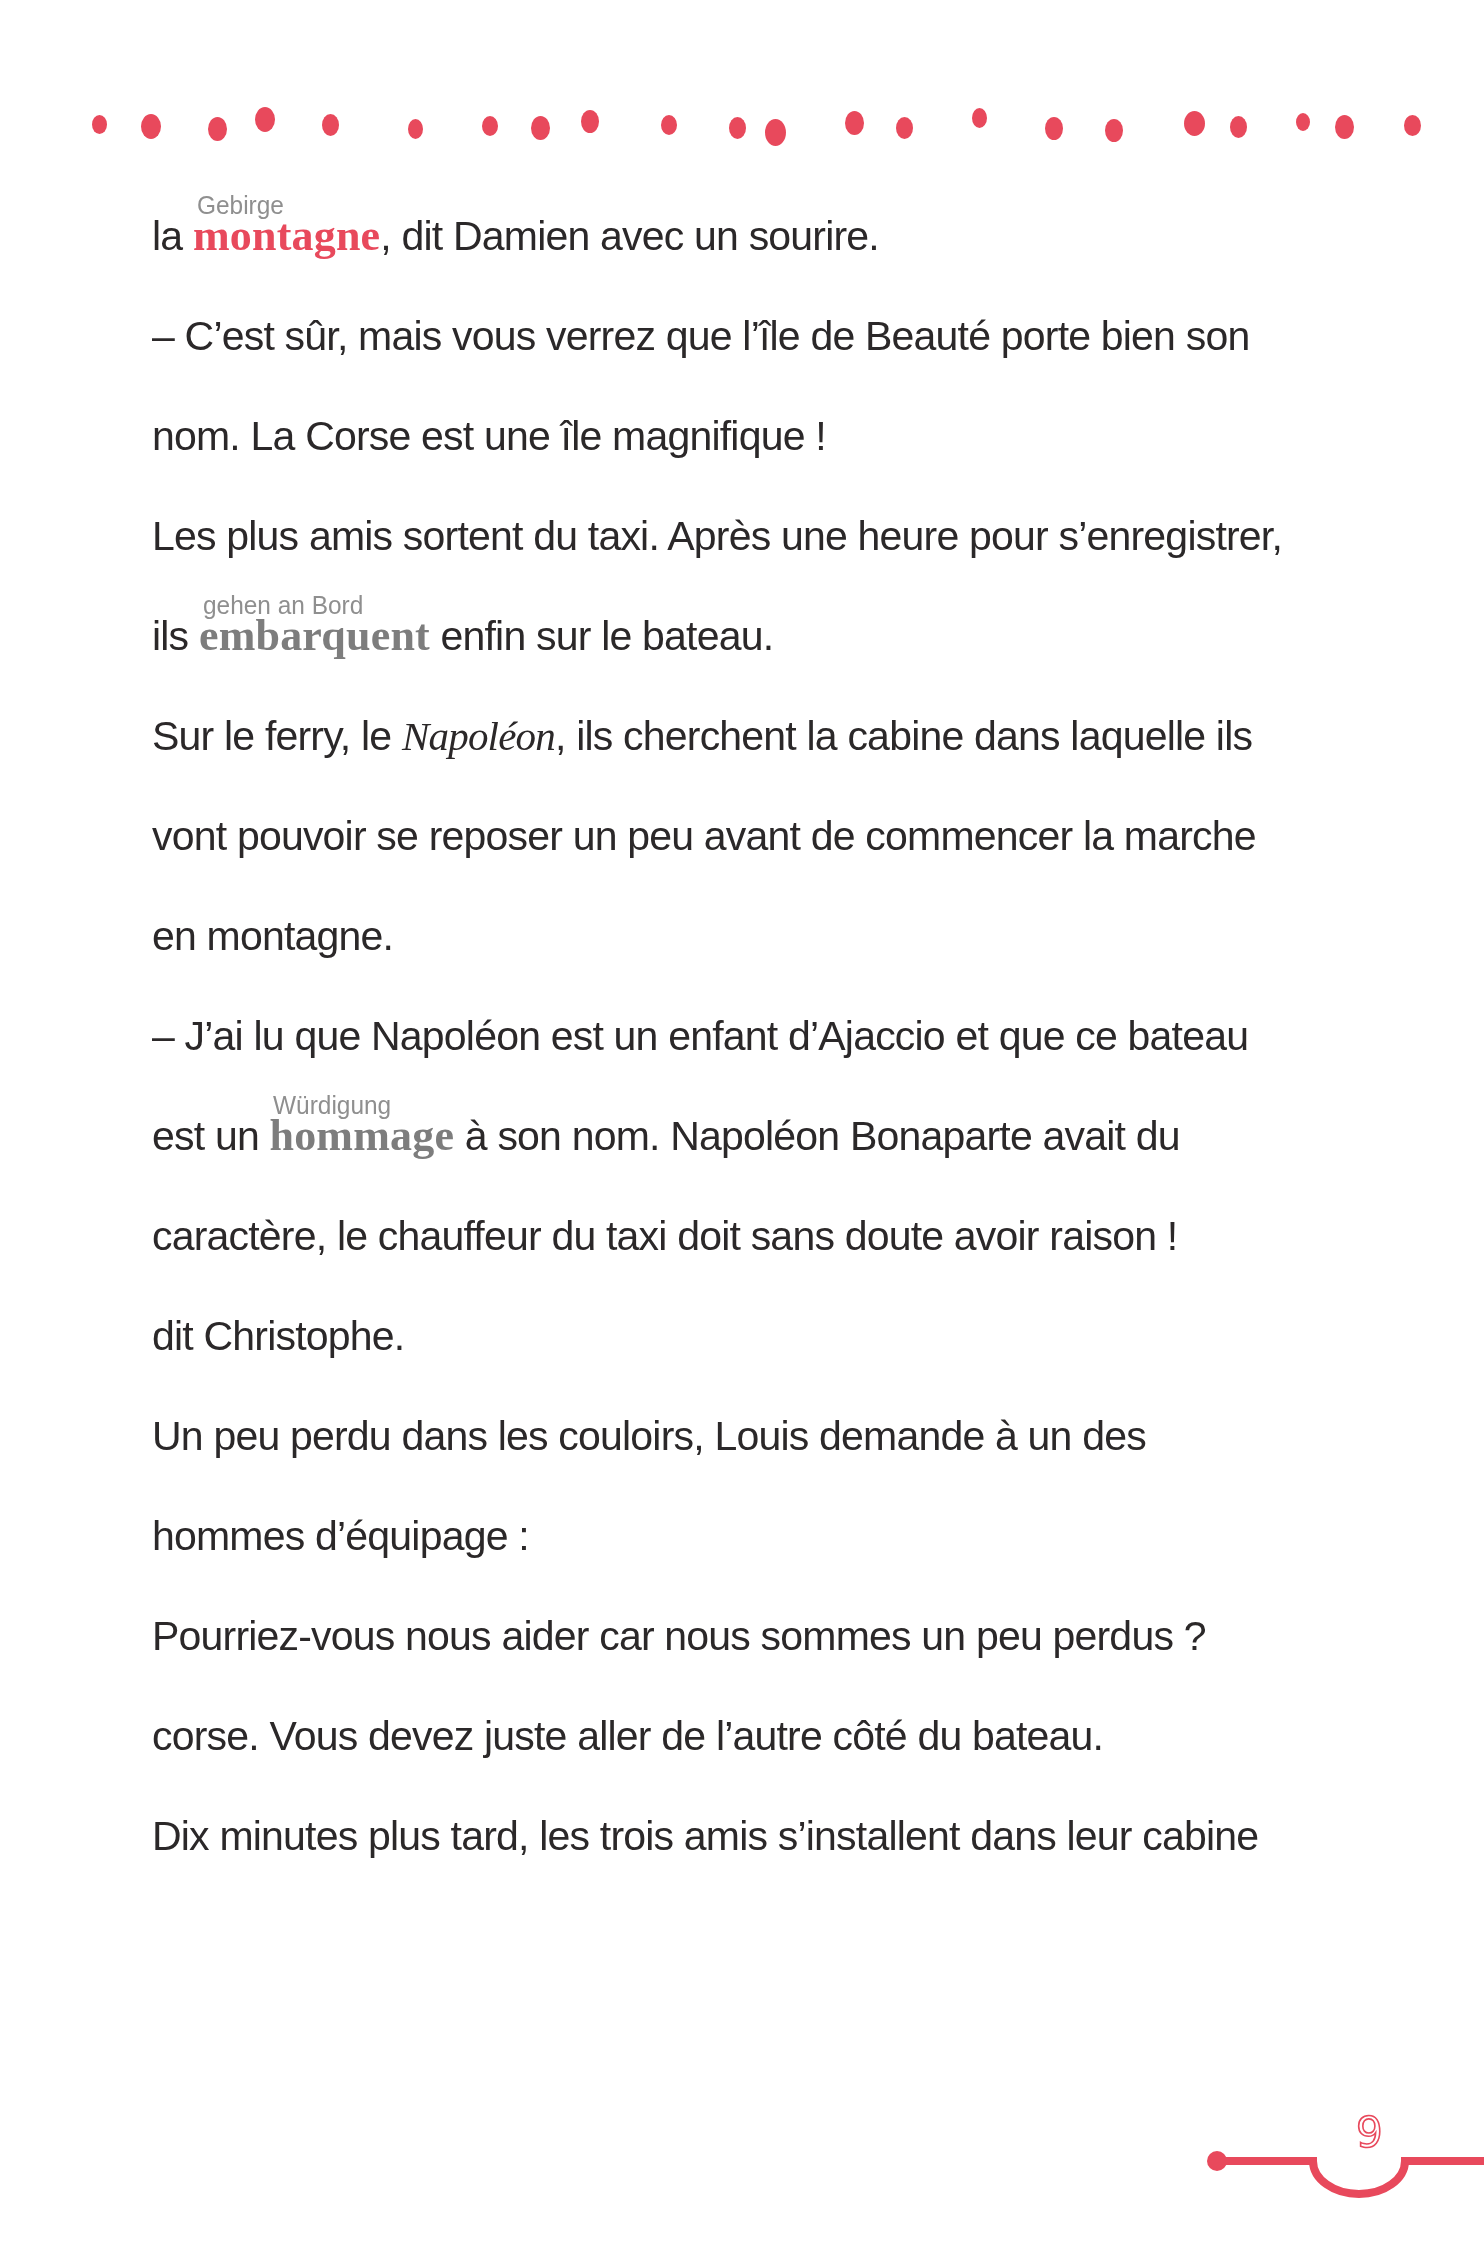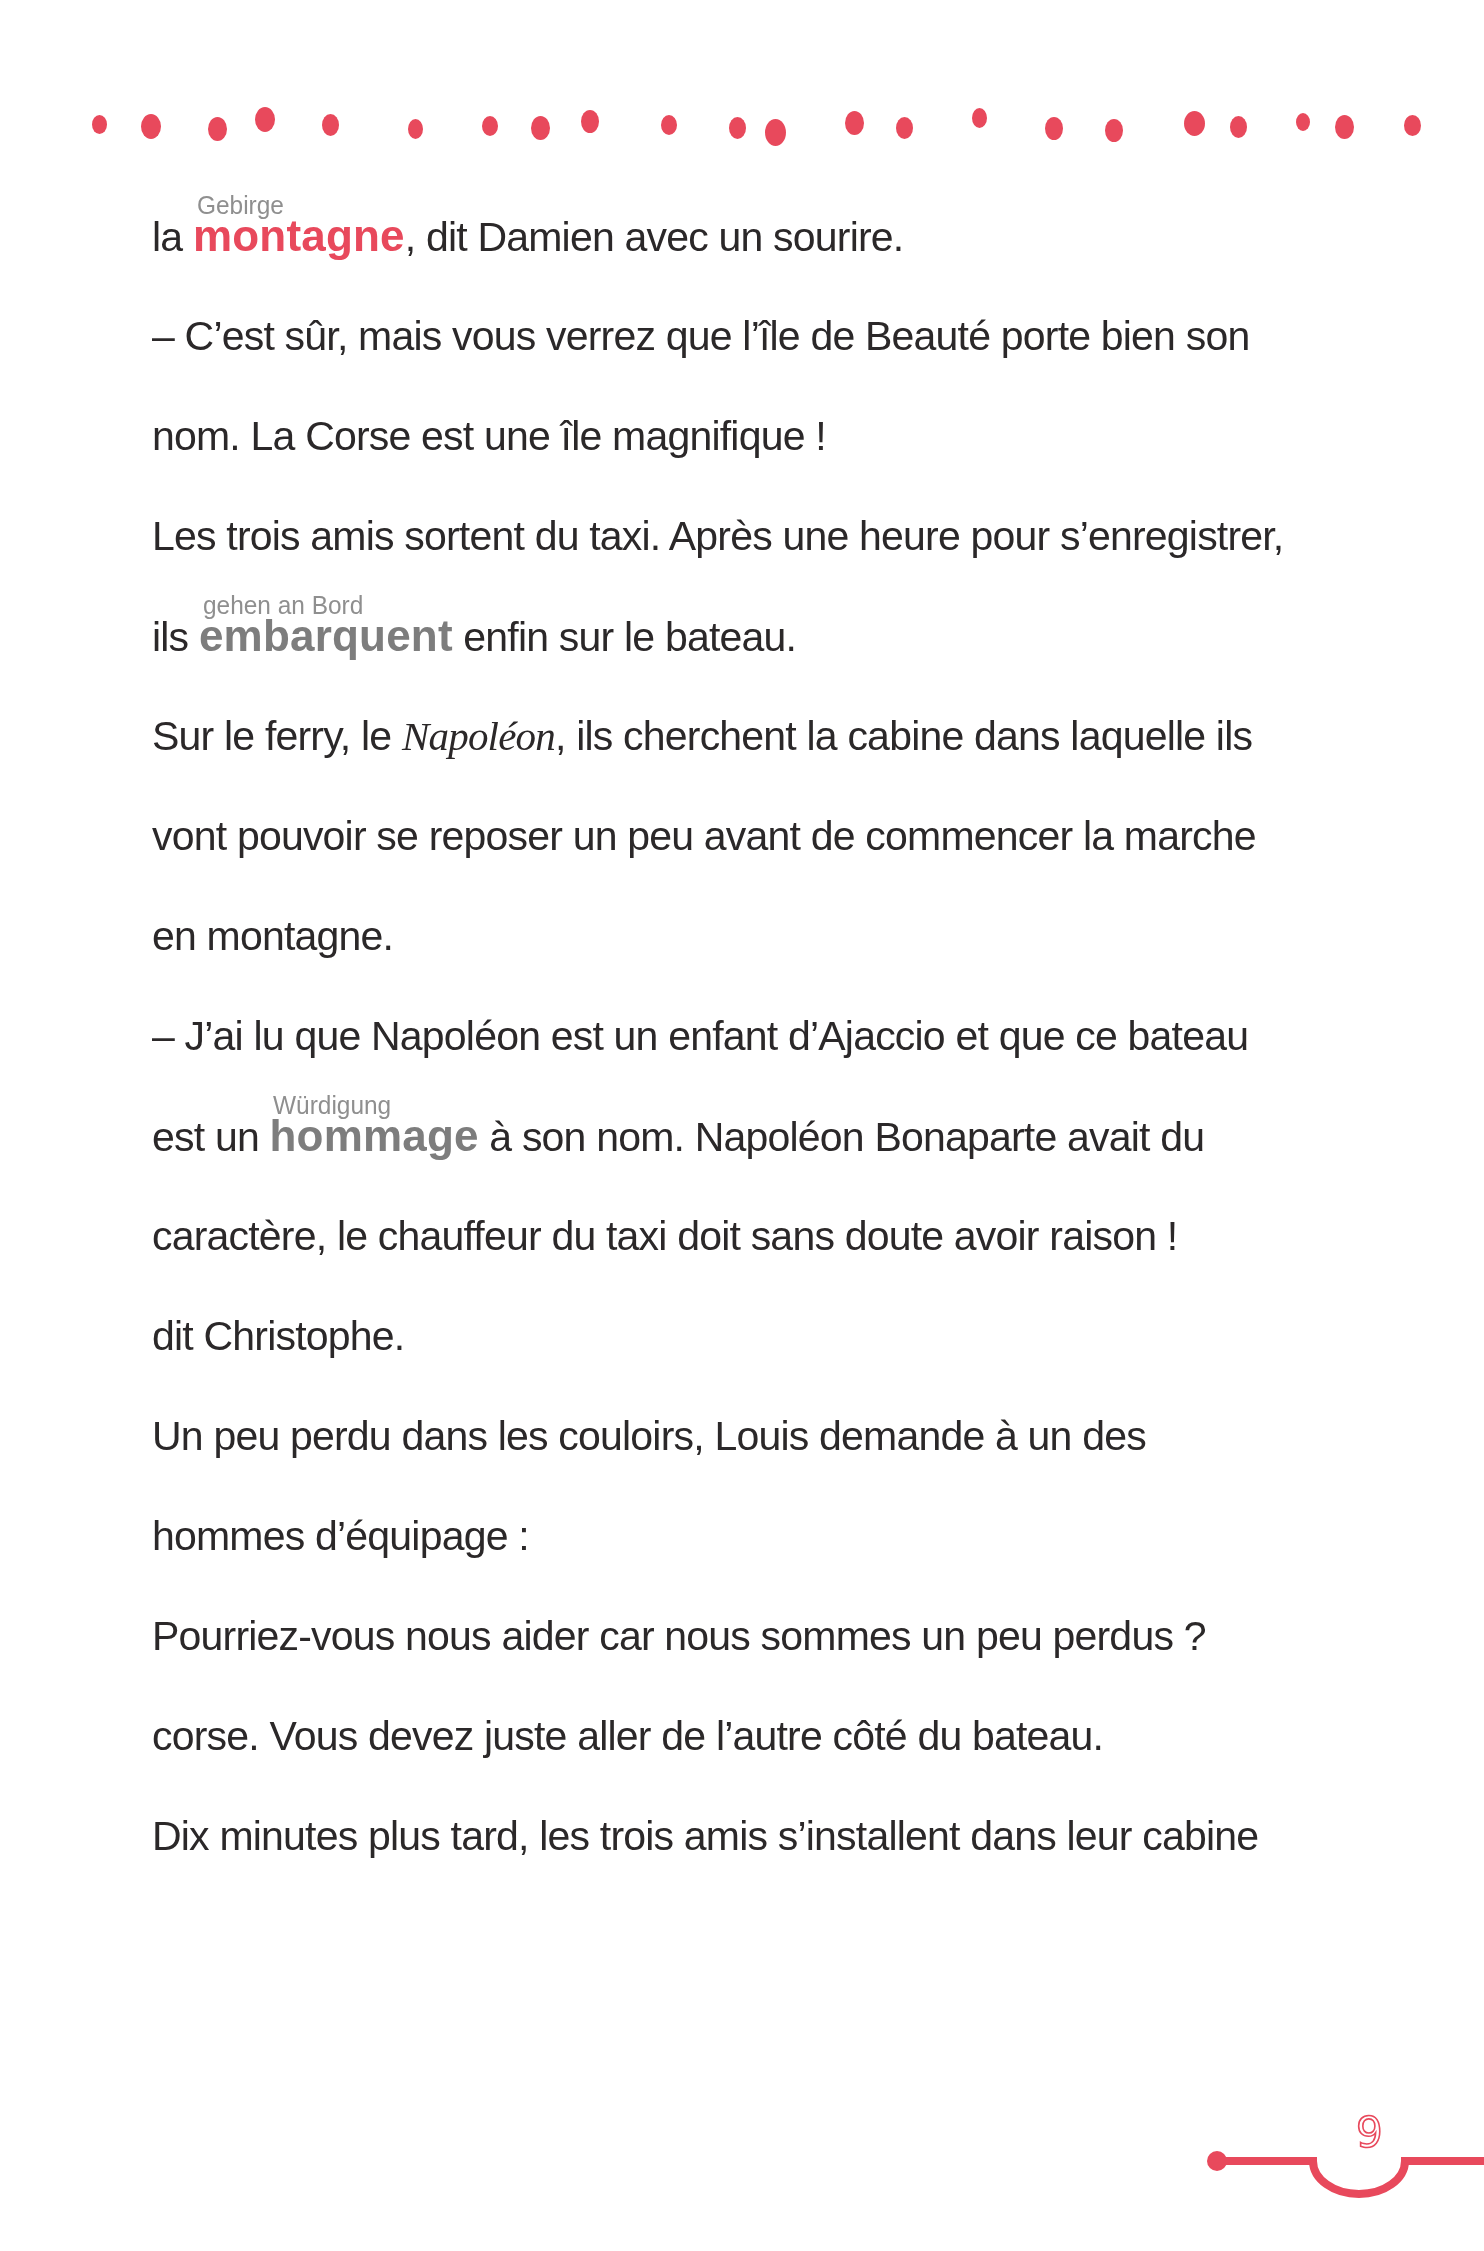--- a/index.html
+++ b/index.html
@@ -18,21 +18,21 @@
   
   .text-block{
     position:absolute;left:152px;top:186px;right:40px;
     font-size:41px;letter-spacing:-0.8px;
     color:var(--body_text,#2b2829);
   }
   .line{height:100px;line-height:100px;white-space:nowrap;}
   .seg{letter-spacing:-0.8px;}
   .seg.italic{font-style:italic;font-family:Liberation Serif, serif;}
   .seg.red,.seg.gray{
-    font-family:Liberation Sans, sans-serif;
+    font-family:Liberation Serif, serif;
     font-weight:700;font-size:44px;letter-spacing:0.2px;
   }
   .seg.red{color:var(--accent_red,#e8495c);}
   .seg.gray{color:var(--vocab_gray,#7d7d7d);}
 
   
   .ann-wrap{position:relative;display:inline-block;}
   .ann{
     position:absolute;top:6px;left:4px;
     font-size:26px;line-height:1;letter-spacing:0;
@@ -81,21 +81,21 @@
       <span class="dot" style="left: 1229.5px; top: 116px; width: 17px; height: 22px;"></span>
       <span class="dot" style="left: 1296px; top: 113px; width: 14px; height: 18px;"></span>
       <span class="dot" style="left: 1334.5px; top: 115px; width: 19px; height: 24px;"></span>
       <span class="dot" style="left: 1403.5px; top: 114.5px; width: 17px; height: 21px;"></span>
     </div>
 
   <div class="text-block">
       <div class="line"><span class="seg normal">la </span><span class="ann-wrap"><span class="ann">Gebirge</span><span class="seg red">montagne</span></span><span class="seg normal">, dit Damien avec un sourire.</span></div>
       <div class="line"><span class="seg normal">– C’est sûr, mais vous verrez que l’île de Beauté porte bien son</span></div>
       <div class="line"><span class="seg normal">nom. La Corse est une île magnifique !</span></div>
-      <div class="line"><span class="seg normal">Les trois amis sortent du taxi. Après une heure pour s’enregistrer,</span></div>
+      <div class="line"><span class="seg normal">Les plus amis sortent du taxi. Après une heure pour s’enregistrer,</span></div>
       <div class="line"><span class="seg normal">ils </span><span class="ann-wrap"><span class="ann">gehen an Bord</span><span class="seg gray">embarquent</span></span><span class="seg normal"> enfin sur le bateau.</span></div>
       <div class="line"><span class="seg normal">Sur le ferry, le </span><span class="seg italic">Napoléon</span><span class="seg normal">, ils cherchent la cabine dans laquelle ils</span></div>
       <div class="line"><span class="seg normal">vont pouvoir se reposer un peu avant de commencer la marche</span></div>
       <div class="line"><span class="seg normal">en montagne.</span></div>
       <div class="line"><span class="seg normal">– J’ai lu que Napoléon est un enfant d’Ajaccio et que ce bateau</span></div>
       <div class="line"><span class="seg normal">est un </span><span class="ann-wrap"><span class="ann">Würdigung</span><span class="seg gray">hommage</span></span><span class="seg normal"> à son nom. Napoléon Bonaparte avait du</span></div>
       <div class="line"><span class="seg normal">caractère, le chauffeur du taxi doit sans doute avoir raison !</span></div>
       <div class="line"><span class="seg normal">dit Christophe.</span></div>
       <div class="line"><span class="seg normal">Un peu perdu dans les couloirs, Louis demande à un des</span></div>
       <div class="line"><span class="seg normal">hommes d’équipage :</span></div>

